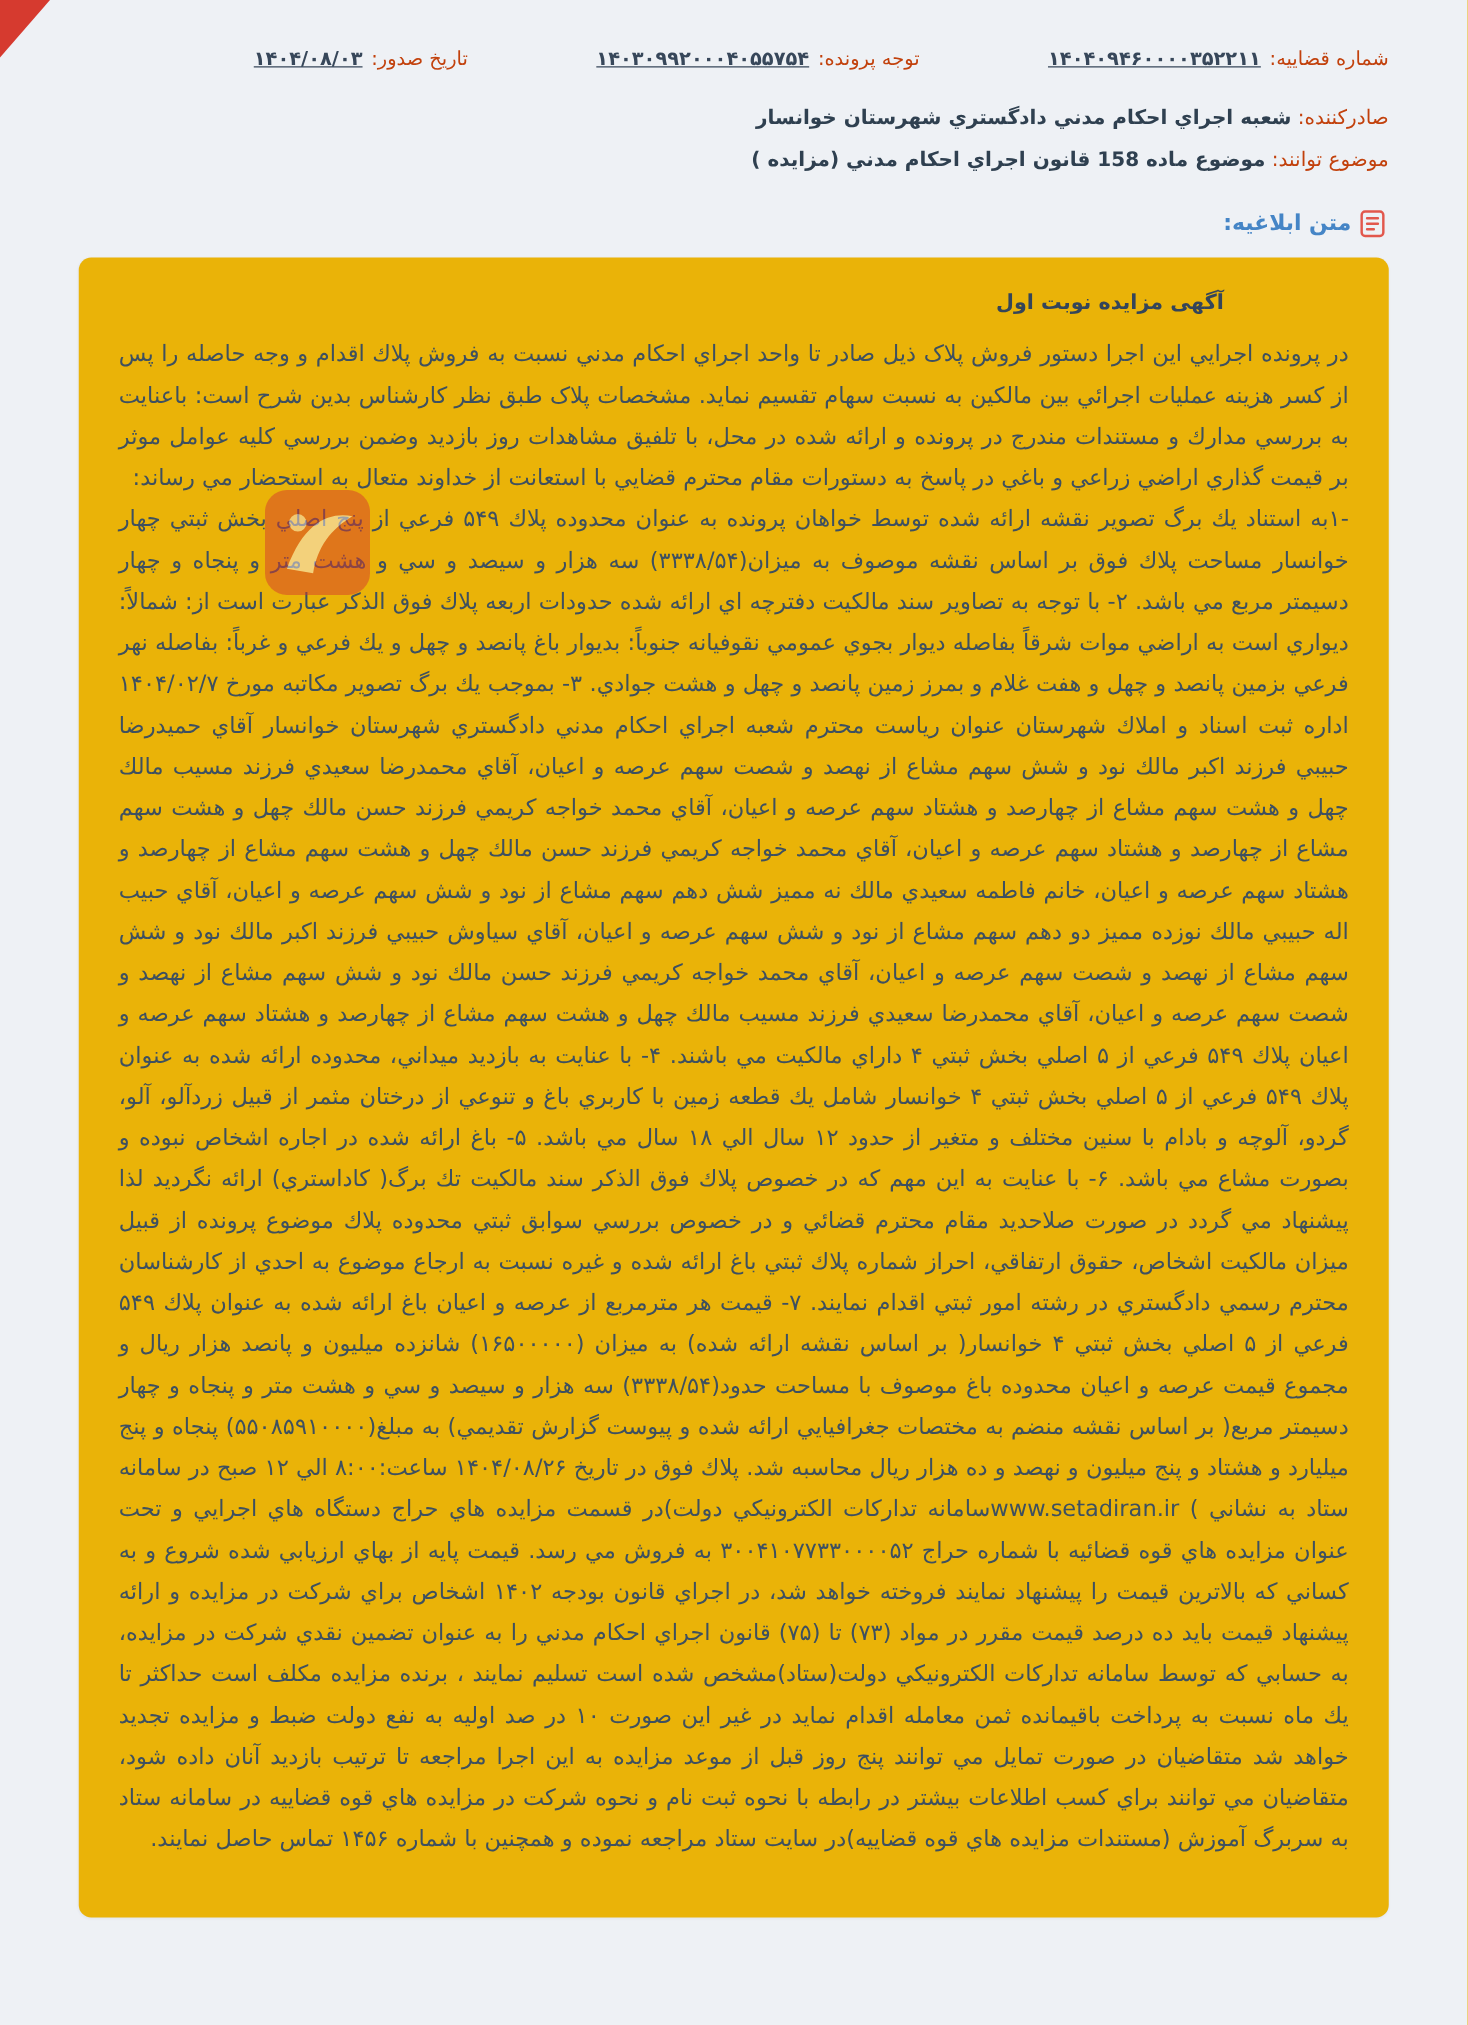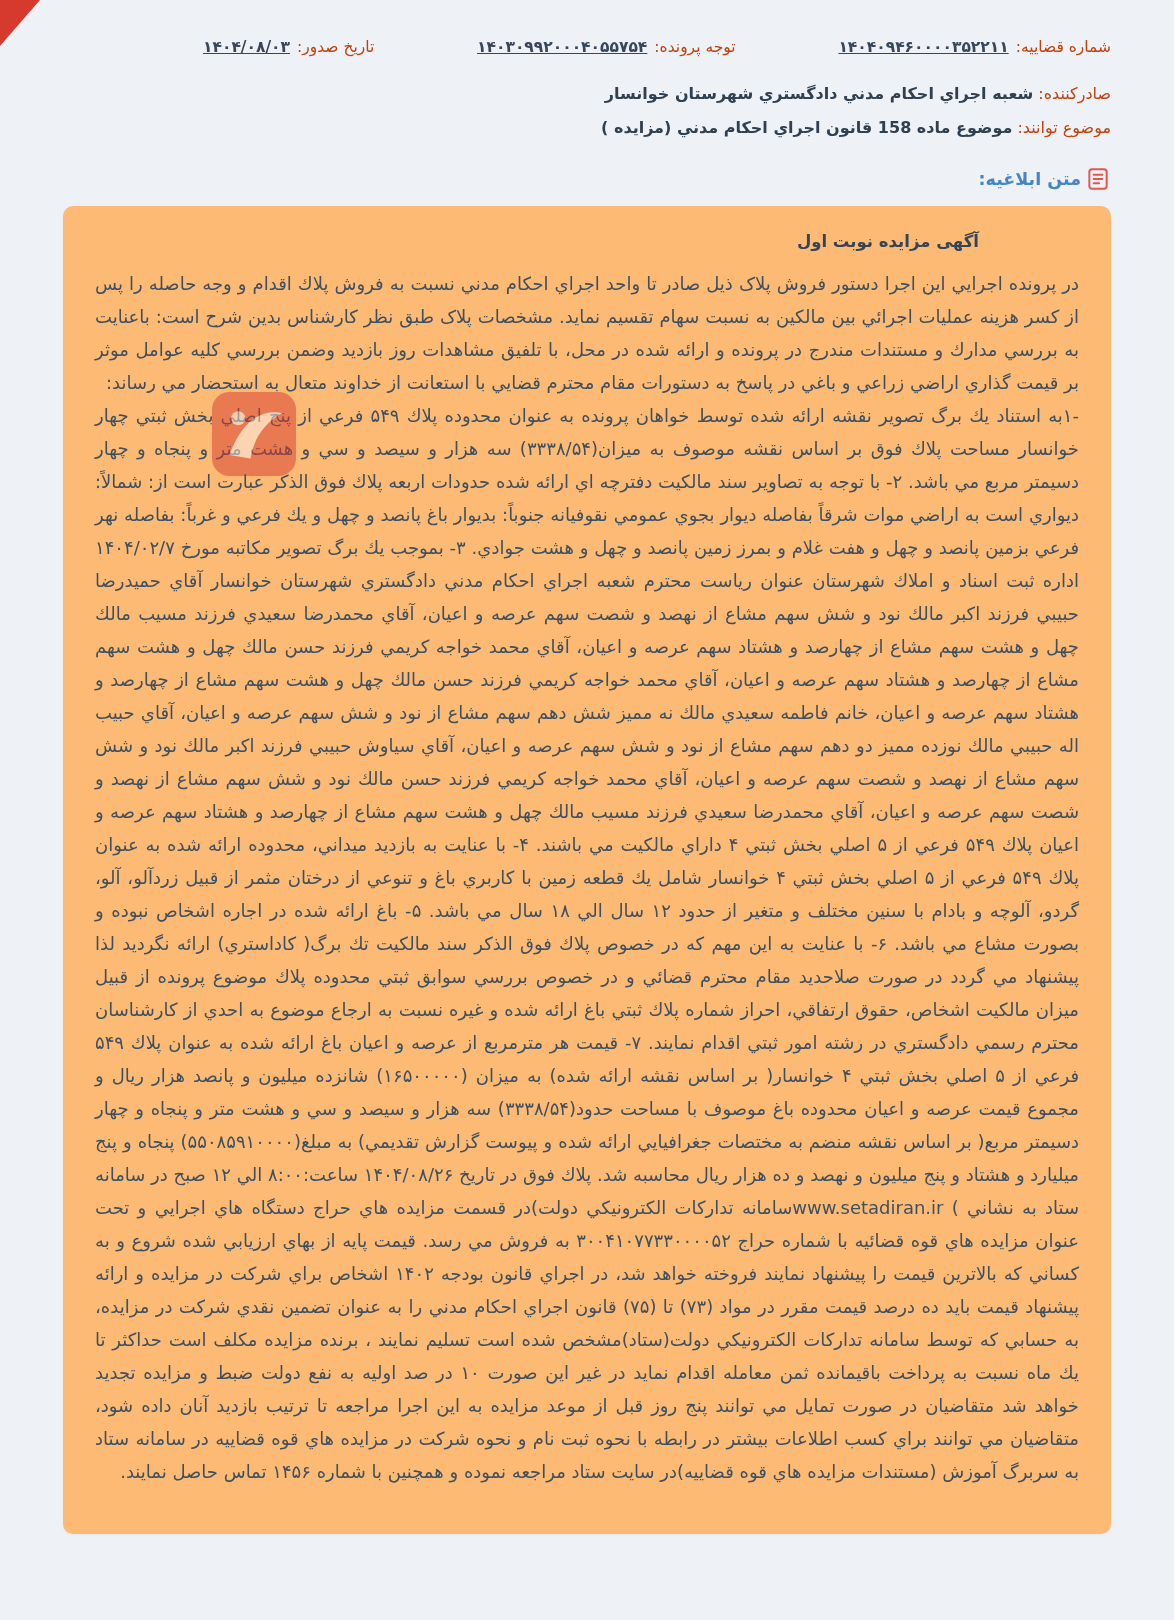--- a/index.html
+++ b/index.html
@@ -33,21 +33,21 @@
   .val{ color:#37475a; font-weight:700;text-decoration:underline; }
   .val-strong{ color:#2f4050; font-weight:700; }
   .section-head{
     display:flex; align-items:center; gap:4px;
     padding:14px 63px 0 63px;
     color:#4585c6; font-weight:700; font-size:17.5px;
   }
   .section-head .ic{ display:inline-flex; }
   .body-card{
     margin:14px 63px 0 63px;
-    background:#fdba74;
+    background:#eab308;
     border-radius:10px;
     padding:26px 32px 46px 32px;
     position:relative;
     z-index:1;
     box-shadow:0 1px 2px rgba(40,60,90,0.05);
   }
   .notice-title{
     font-weight:700; font-size:16.5px; color:#34455a;
     padding-right:100px;
     margin-bottom:16px;

